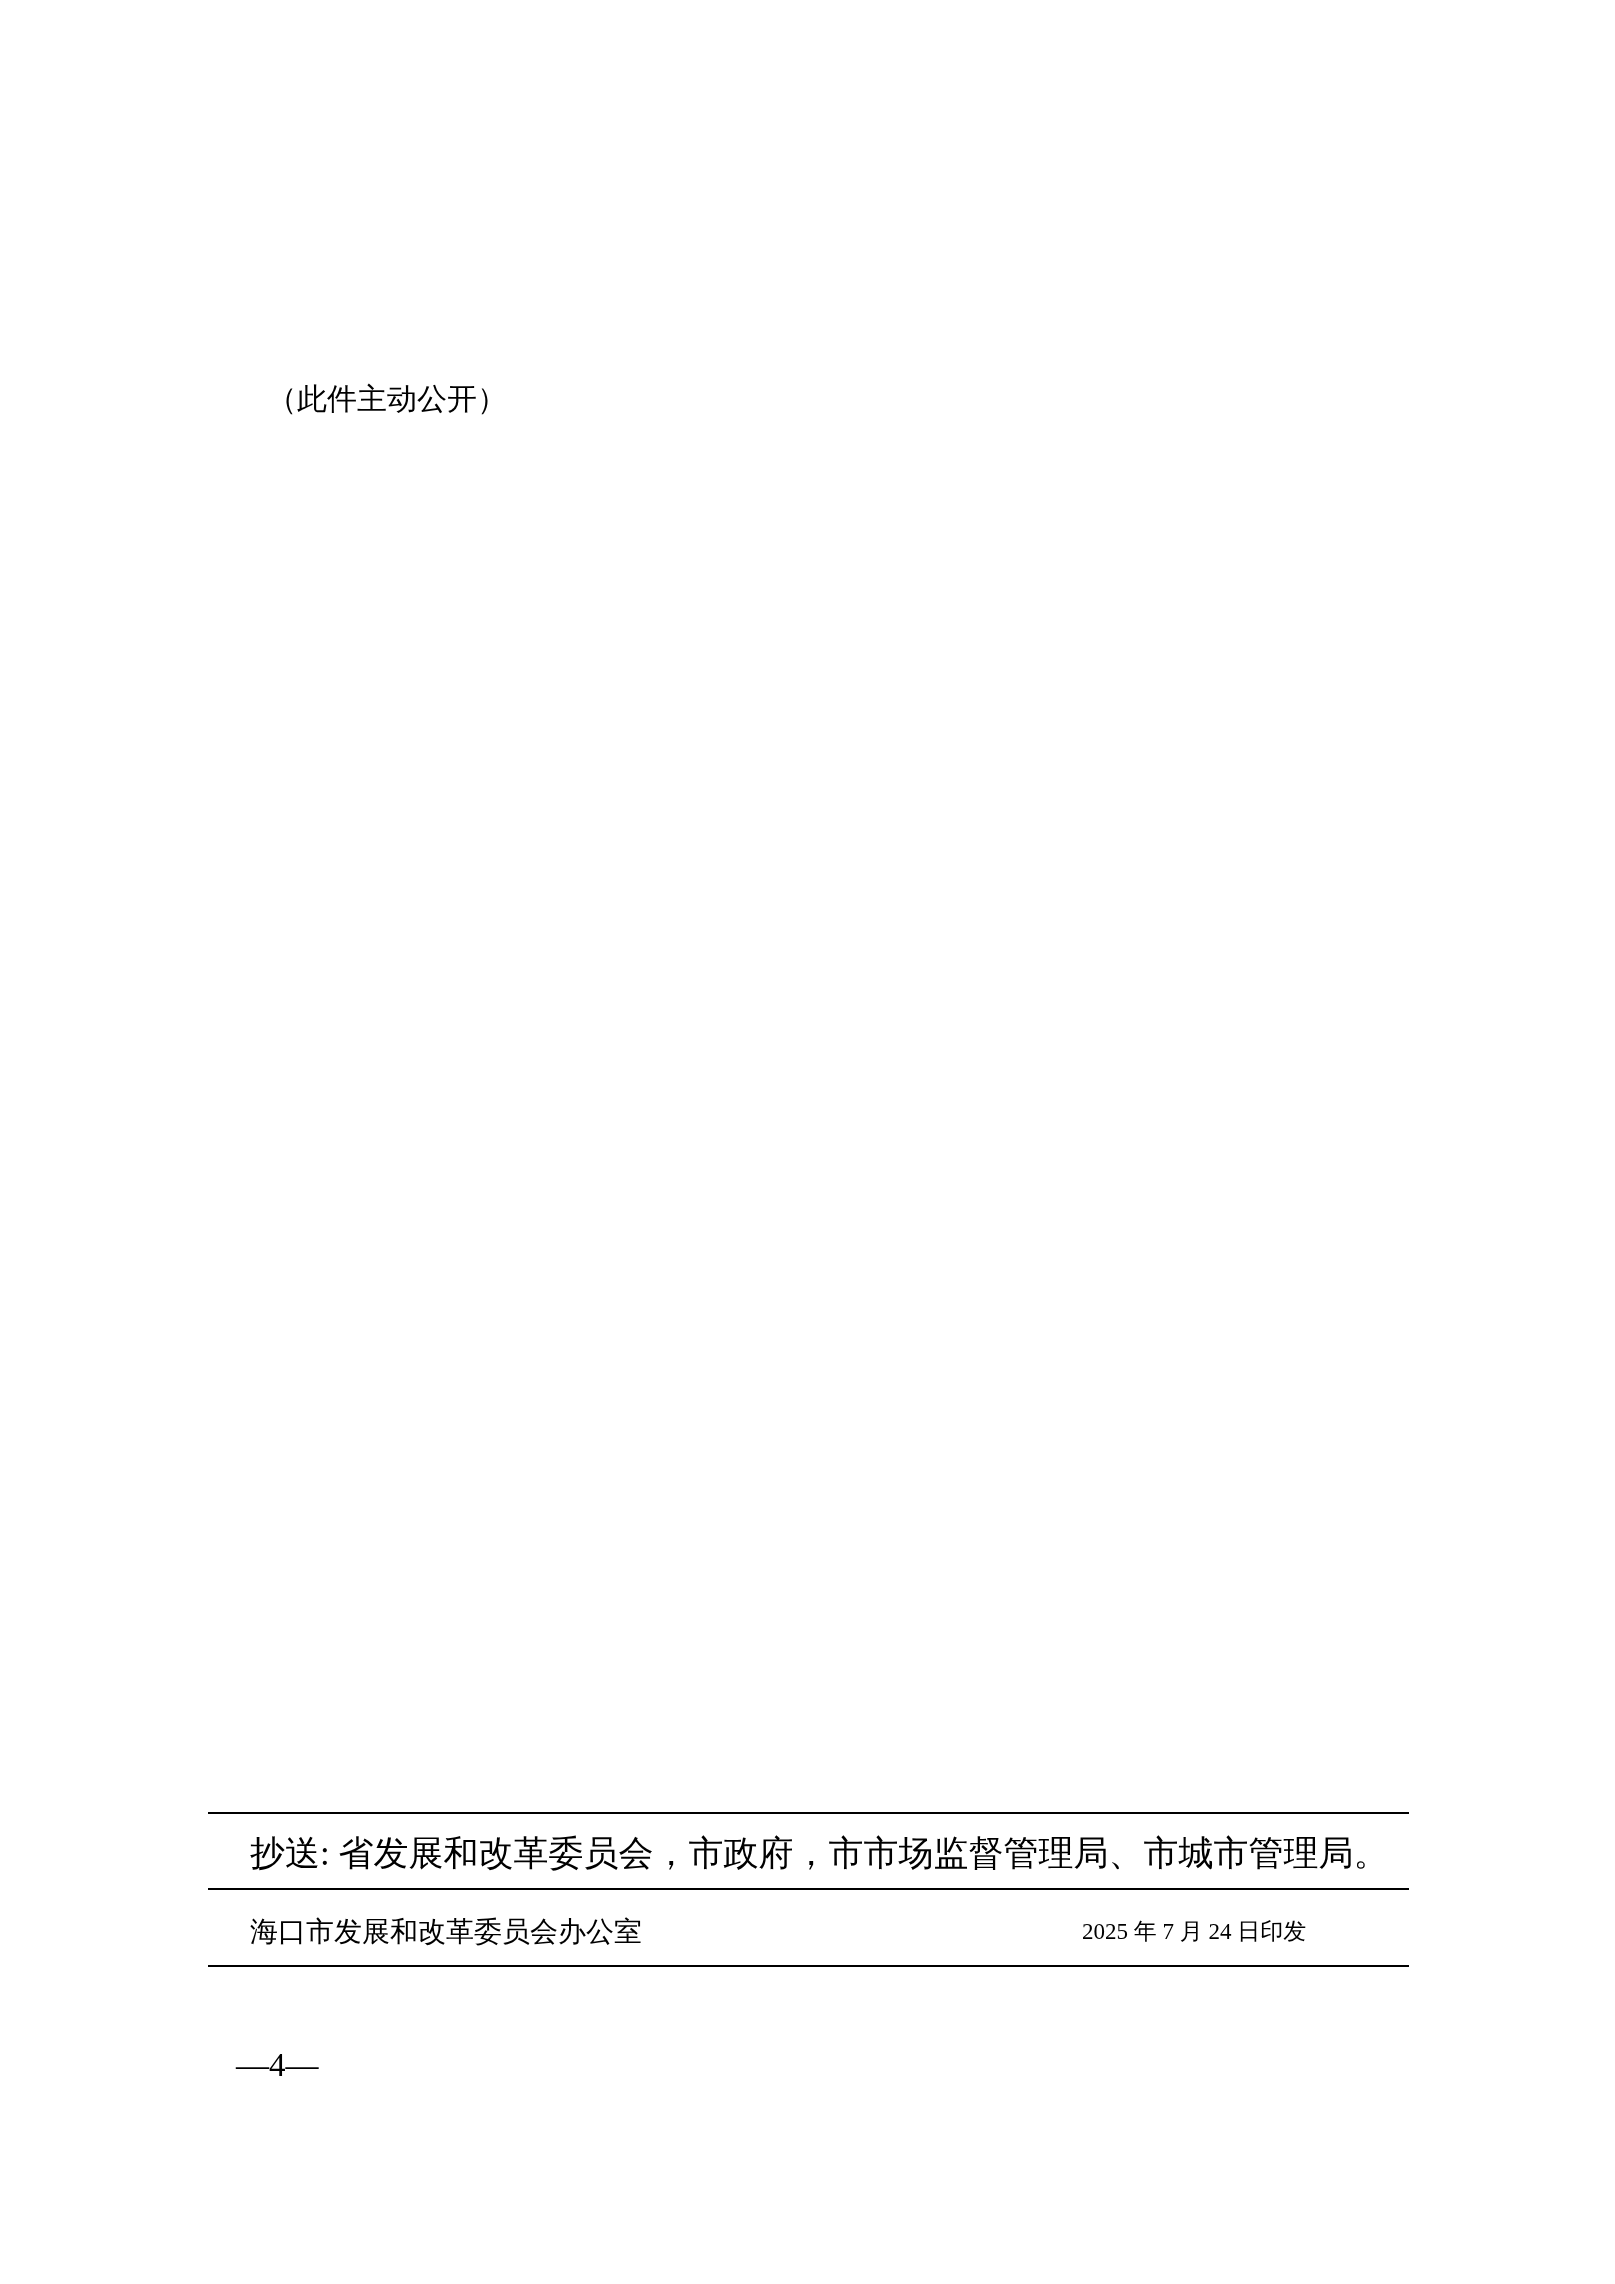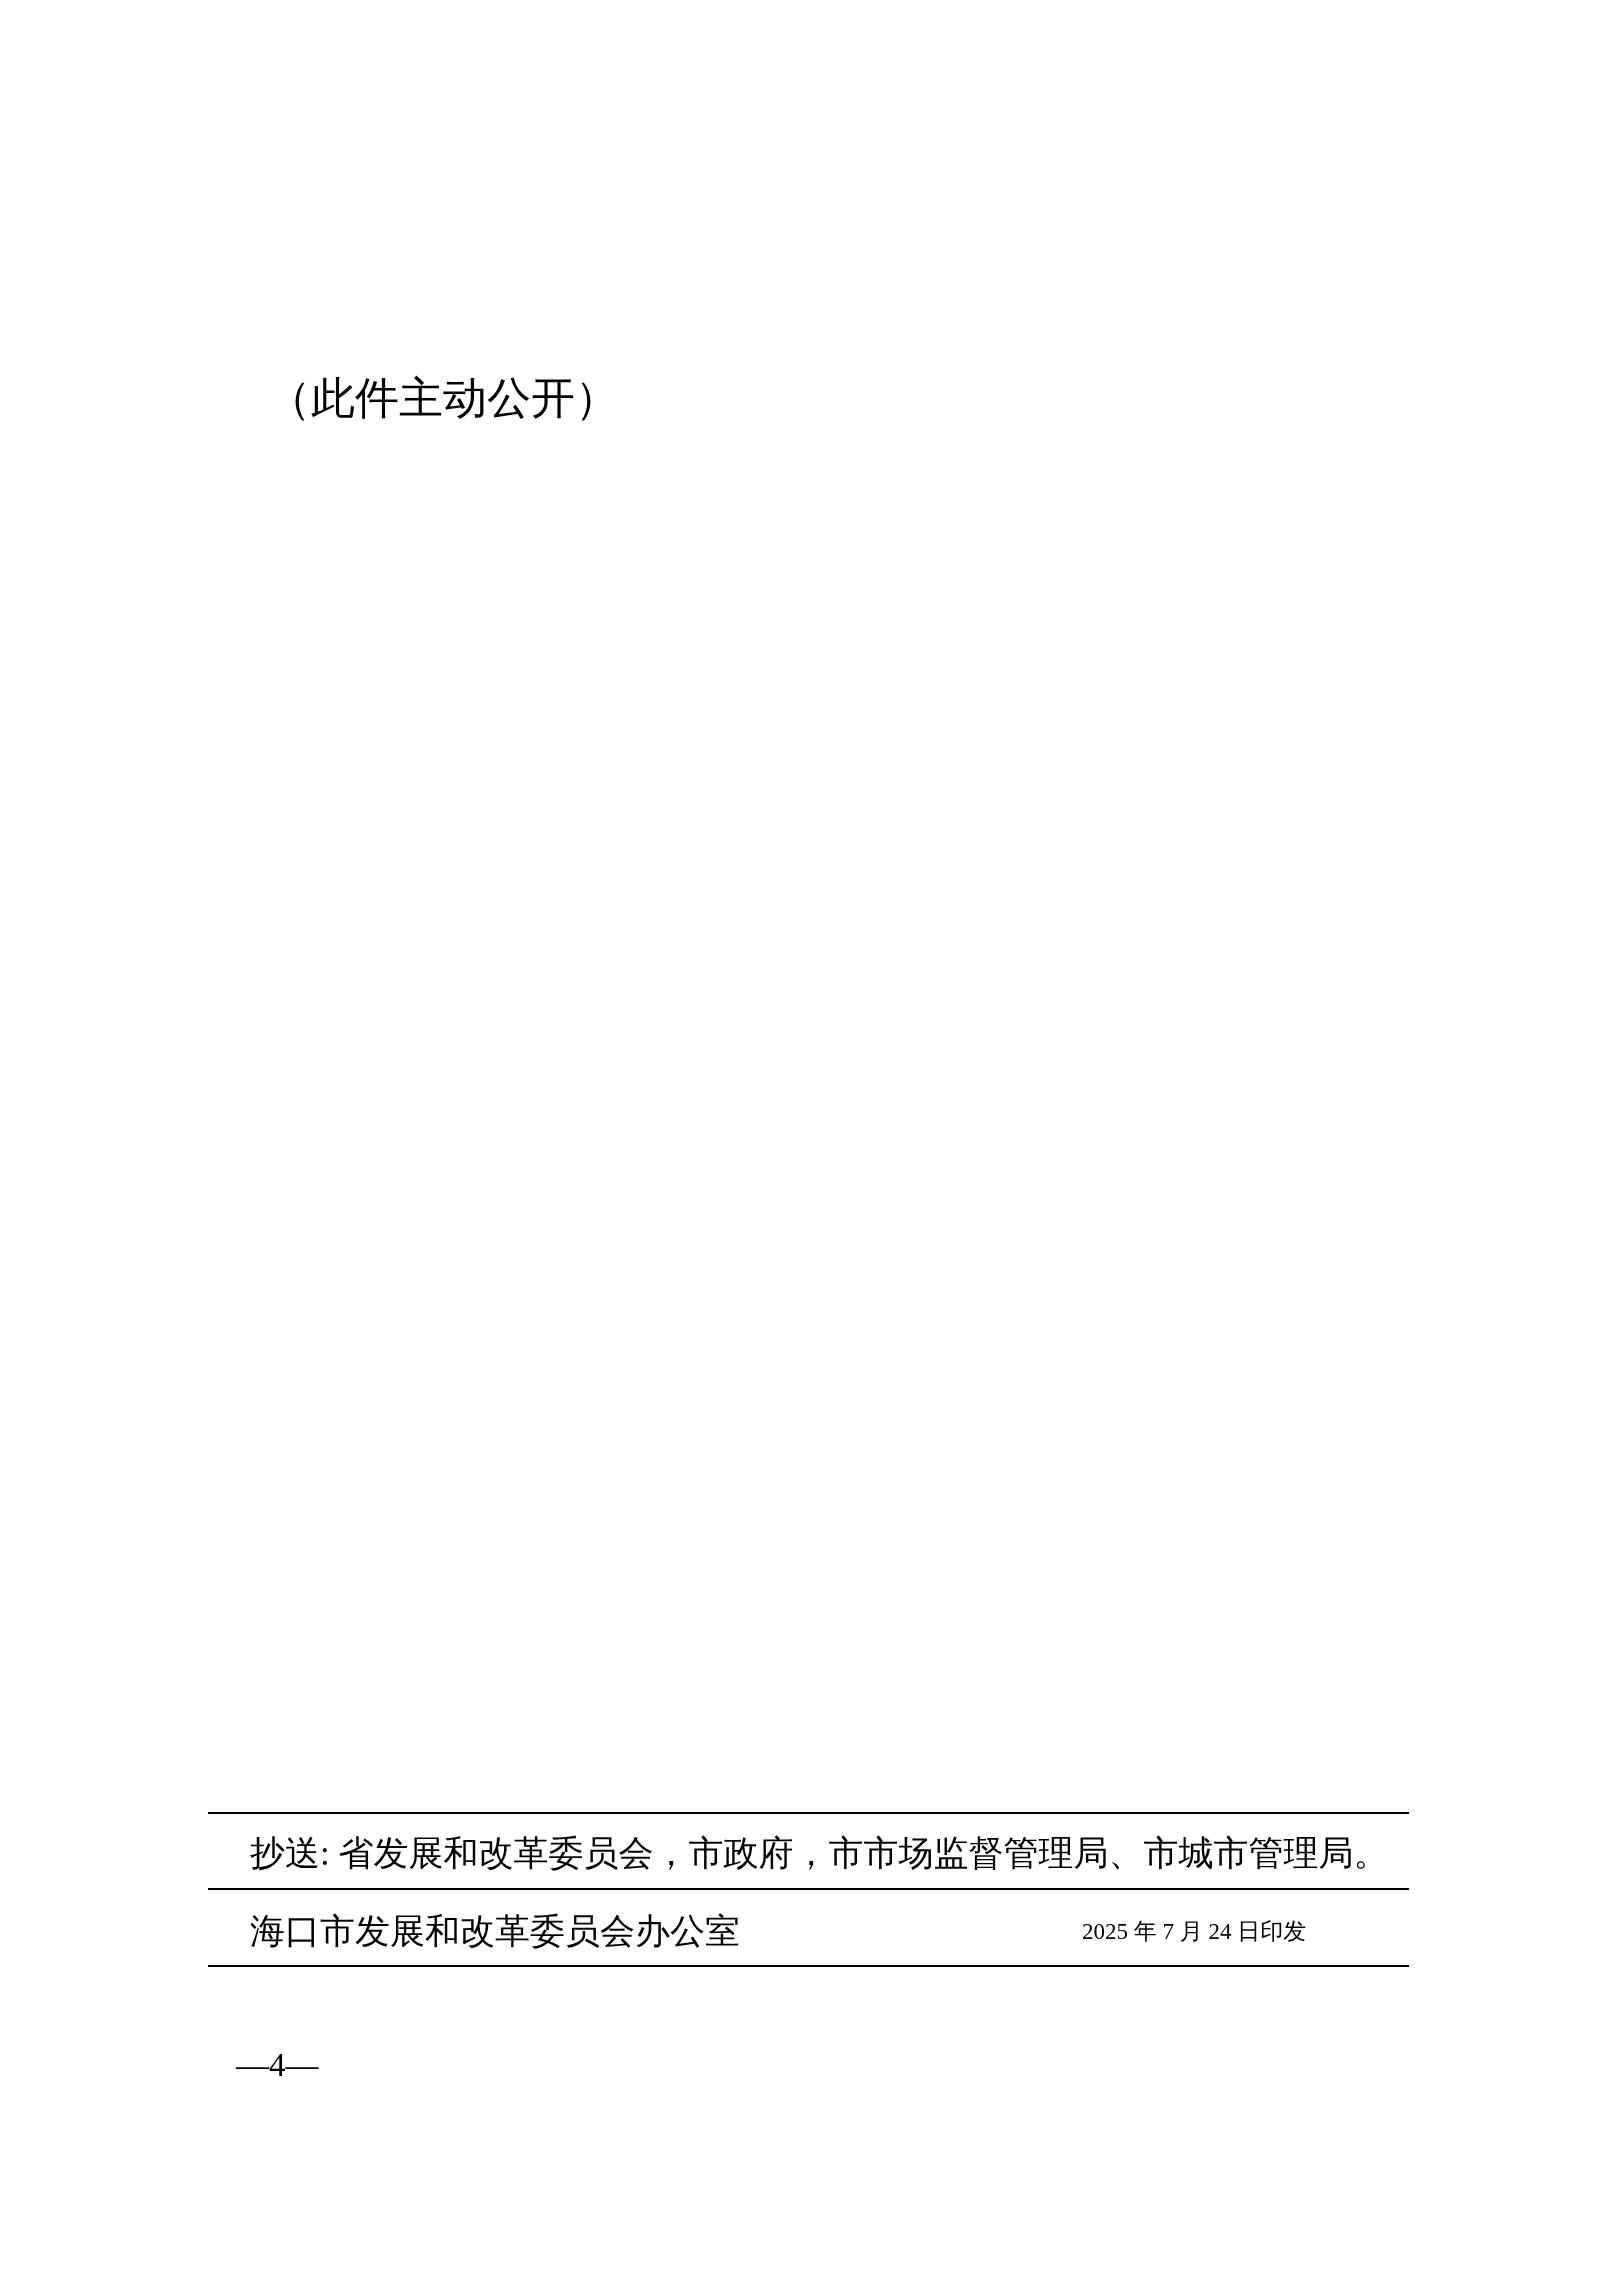--- a/index.html
+++ b/index.html
@@ -13,21 +13,21 @@
     height: 2284px;
     background: #ffffff;
     color: #000000;
     font-family: "Liberation Serif", "DejaVu Serif", serif;
     overflow: hidden;
   }
   .publicity-note {
     position: absolute;
     left: 267px;
     top: 378px;
-    font-size: 44px;
+    font-size: 30px;
     line-height: 42px;
     white-space: nowrap;
   }
   .rule {
     position: absolute;
     left: 208px;
     width: 1201px;
     height: 2px;
     background: #000000;
   }
@@ -40,21 +40,21 @@
     top: 1833px;
     font-size: 35px;
     line-height: 41px;
     white-space: nowrap;
     font-family: Liberation Serif, serif;
   }
   .issuer-row-left {
     position: absolute;
     left: 250px;
     top: 1911px;
-    font-size: 35px;
+    font-size: 28px;
     line-height: 41px;
     white-space: nowrap;
   }
   .issuer-row-right {
     position: absolute;
     left: 1082px;
     top: 1911px;
     font-size: 23px;
     line-height: 41px;
     white-space: nowrap;

